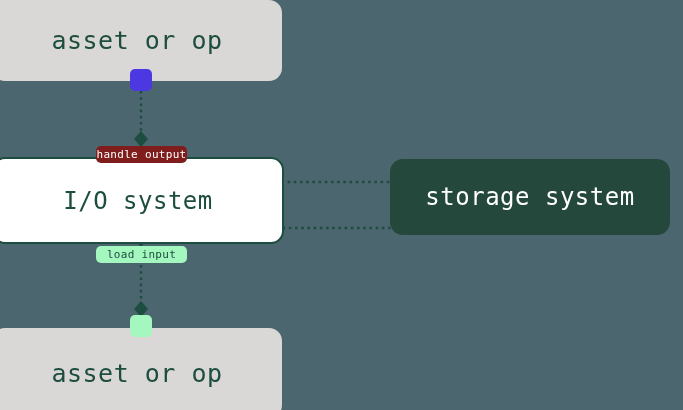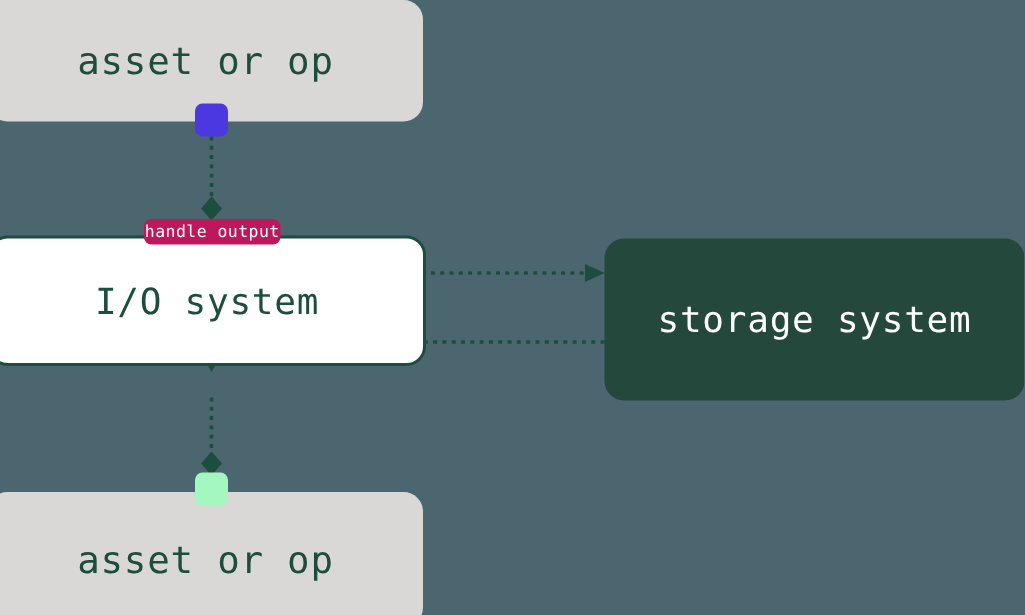--- a/index.html
+++ b/index.html
@@ -67,24 +67,24 @@
   }
 
   #node-iomanager {
     left: -8px;
     top: 157px;
     width: 292px;
     height: 87px;
   }
 
   #node-storage {
-    left: 403px;
+    left: 390px;
     top: 159px;
     width: 280px;
-    height: 108px;
+    height: 76px;
     border-top-right-radius: 13px;
     border-bottom-right-radius: 13px;
   }
 
   
   .port {
     position: absolute;
     width: 22px;
     height: 22px;
     border-radius: 5px;
@@ -111,21 +111,21 @@
     height: 17px;
     padding: 0 8px;
     letter-spacing: 0.3px;
     white-space: nowrap;
     box-sizing: border-box;
   }
   #label-handle-output {
     left: 96px;
     top: 146px;
     width: 91px;
-    background: #be185d;
+    background: #7f1d1d;
     color: #ffffff;
   }
   #label-load-input {
     left: 96px;
     top: 246px;
     width: 91px;
     background: #a5f7c0;
     color: #1d4d3e;
   }
 
@@ -185,14 +185,17 @@
     <span>asset or op</span>
   </div>
 
   <div class="port" id="port-handle-output"></div>
   <div class="port" id="port-load-input"></div>
 
   <div class="edge-label" id="label-handle-output">
     <span>handle output</span>
   </div>
 
+  <div class="edge-label" id="label-load-input">
+    <span>load input</span>
+  </div>
 
 </div>
 
 </body></html>

